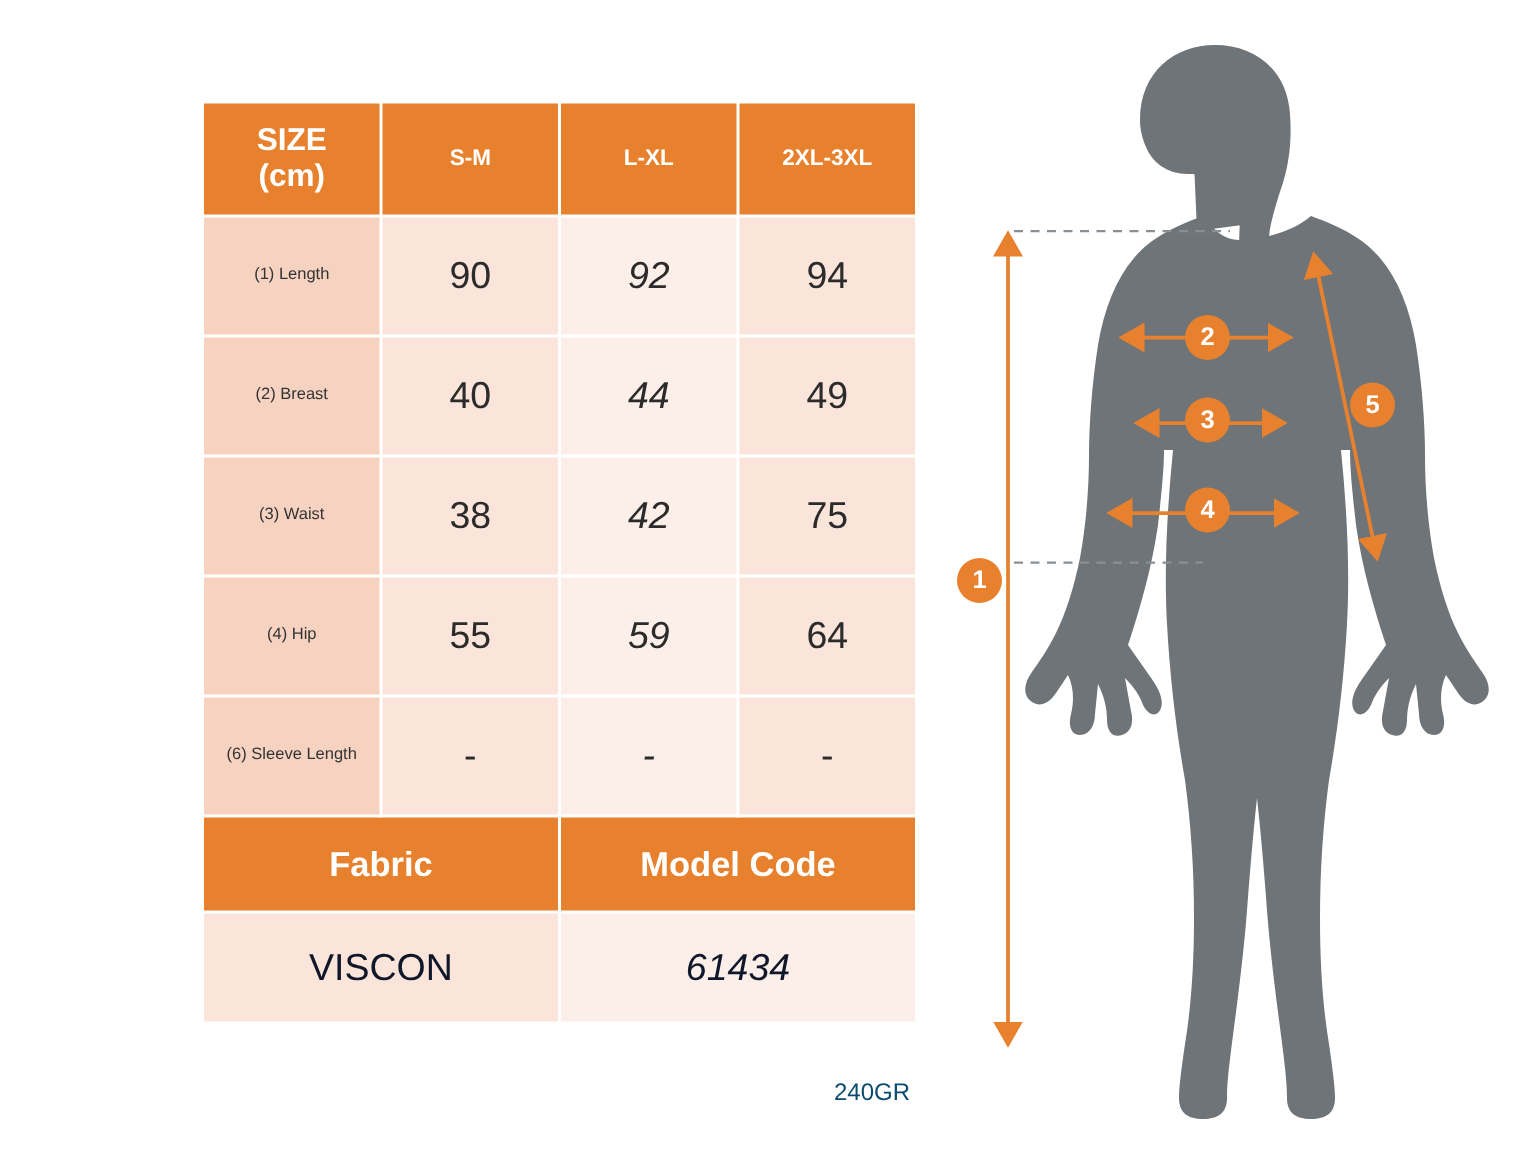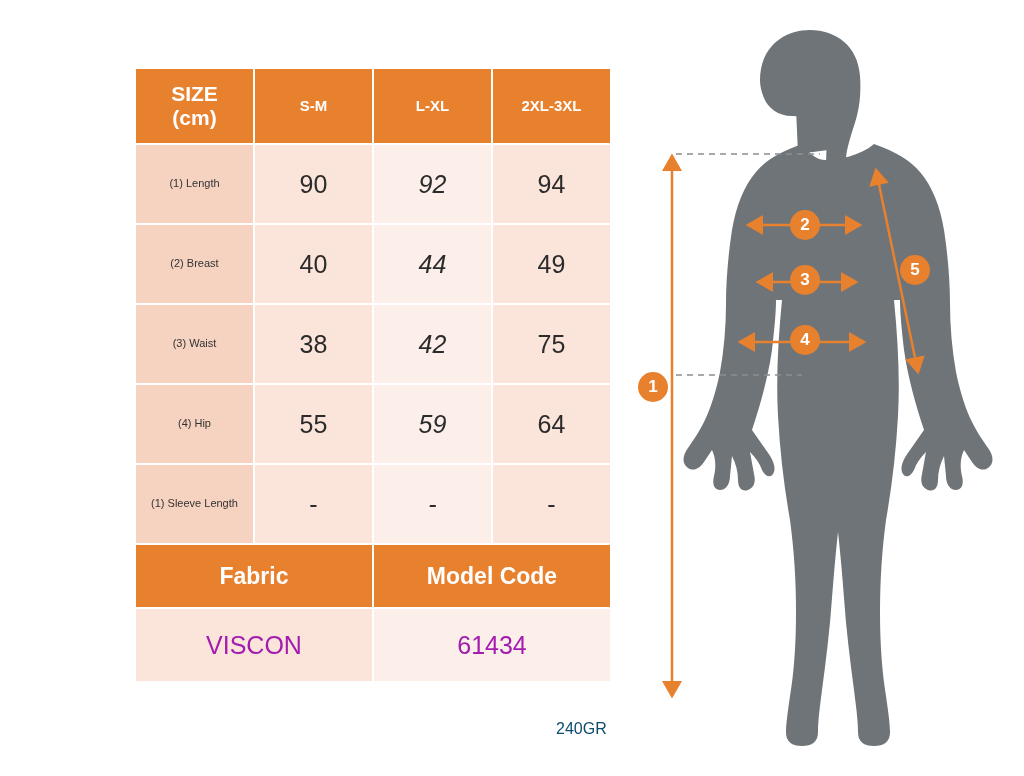--- a/index.html
+++ b/index.html
@@ -65,26 +65,27 @@
   }
   .fabric-hdr {
     background: #e8812e;
     color: #ffffff;
     font-weight: bold;
     font-size: 23px;
     height: 62px;
   }
   .fabric-val {
     background: #fbe4da;
-    color: #a21caf;
+    color: #0f172a;
     font-size: 25px;
     height: 72px;
   }
   .fabric-val.alt {
     background: #fceee8;
+    font-style: italic;
   }
 
   .gram-note {
     position: absolute;
     left: 556px;
     top: 720px;
     font-size: 16px;
     color: #0c4a6e;
   }
 
@@ -156,21 +157,21 @@
       </tr>
 
       <tr>
         <td class="row-label">(4) Hip</td>
         <td class="val-cell">55</td>
         <td class="val-cell alt">59</td>
         <td class="val-cell">64</td>
       </tr>
 
       <tr>
-        <td class="row-label">(1) Sleeve Length</td>
+        <td class="row-label">(6) Sleeve Length</td>
         <td class="val-cell">-</td>
         <td class="val-cell alt">-</td>
         <td class="val-cell">-</td>
       </tr>
 
       <tr>
         <td class="fabric-hdr" colspan="2">Fabric</td>
         <td class="fabric-hdr" colspan="2">Model Code</td>
       </tr>
 

